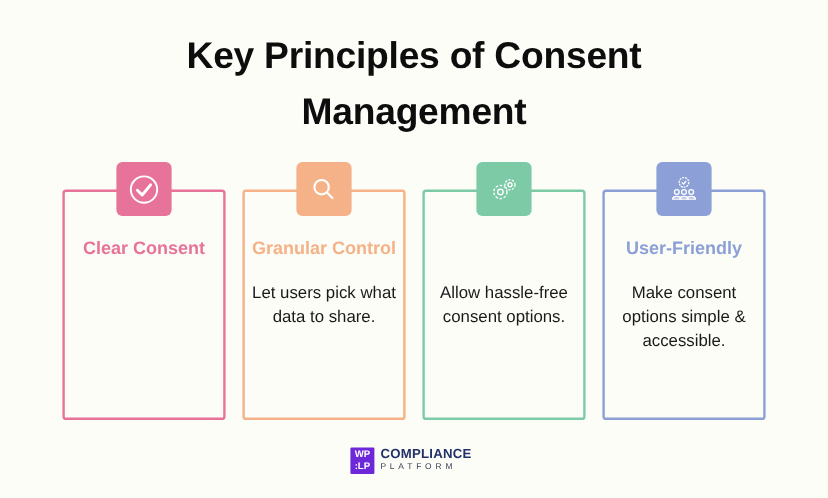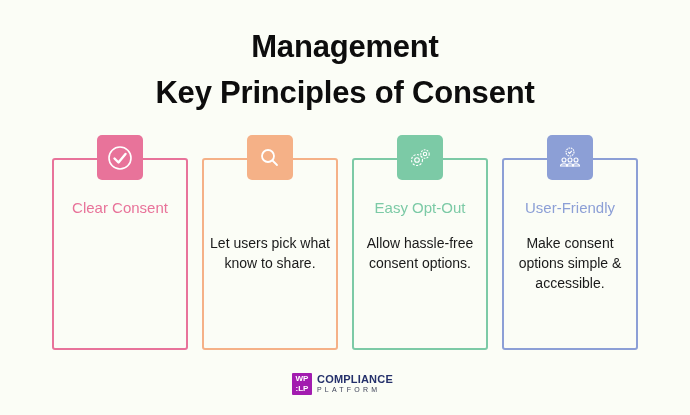--- a/index.html
+++ b/index.html
@@ -40,21 +40,21 @@
     display: flex;
     align-items: center;
     justify-content: center;
   }
   .icon-box svg { width: 28px; height: 28px; }
   .card-title {
     position: absolute;
     top: 39px;
     left: -6px; right: -6px;
     text-align: center;
-    font-weight: 400;
+    font-weight: 700;
     font-size: 15px;
     white-space: nowrap;
   }
   .card-desc {
     position: absolute;
     top: 73px;
     left: 0; right: 0;
     text-align: center;
     font-size: 14px;
     line-height: 20px;
@@ -63,67 +63,67 @@
   }
   .footer-logo {
     position: absolute;
     left: 292px; top: 373px;
     display: flex;
     align-items: center;
     gap: 5px;
   }
   .logo-mark {
     width: 20px; height: 22px;
-    background: #a21caf;
+    background: #6d28d9;
     color: #fff;
     font-weight: 700;
     font-size: 8px;
     line-height: 10px;
     display: flex; flex-direction: column;
     align-items: center; justify-content: center;
     border-radius: 1px;
   }
   .logo-text { display: flex; flex-direction: column; }
   .logo-main {
     font-weight: 700; font-size: 11px; color: #24306a; line-height: 12px; letter-spacing: 0.2px;
   }
   .logo-sub {
     font-size: 7px; color: #3a3f55; letter-spacing: 3.2px; line-height: 10px;
   }
 </style>
 </head>
 <body>
 
 <div class="title">
+  <span>Key Principles of Consent</span>
   <span>Management</span>
-  <span>Key Principles of Consent</span>
 </div>
 
 <div class="card" style="left:52px; border-color:#e8739a;">
   <div class="card-title" style="color:#e8739a;">Clear Consent</div>
 </div>
 <div class="icon-box" style="left:97px; background:#e8739a;">
   <svg viewBox="0 0 28 28" fill="none" stroke="#fff" stroke-width="1.6">
     <circle cx="14" cy="14" r="11"></circle>
     <path d="M8.5 14.5 L12.5 18.5 L19.5 10" stroke-width="2.4" stroke-linecap="round" stroke-linejoin="round"></path>
   </svg>
 </div>
 
 <div class="card" style="left:202px; border-color:#f5b187;">
-  <div class="card-desc">Let users pick what know to share.</div>
+  <div class="card-title" style="color:#f5b187;">Granular Control</div>
+  <div class="card-desc">Let users pick what data to share.</div>
 </div>
 <div class="icon-box" style="left:247px; background:#f5b187;">
   <svg viewBox="0 0 28 28" fill="none" stroke="#fff" stroke-width="1.8" stroke-linecap="round">
     <circle cx="12" cy="12" r="6"></circle>
     <path d="M16.5 16.5 L21 21"></path>
   </svg>
 </div>
 
 <div class="card" style="left:352px; border-color:#7ccaa6;">
-  <div class="card-title" style="color:#7ccaa6;">Easy Opt-Out</div>
   <div class="card-desc">Allow hassle-free consent options.</div>
 </div>
 <div class="icon-box" style="left:397px; background:#7ccaa6;">
   <svg viewBox="0 0 28 28" fill="none" stroke="#fff" stroke-width="1.1">
     <circle cx="11" cy="16" r="5.5" stroke-dasharray="2.2 1.4"></circle>
     <circle cx="11" cy="16" r="2.3"></circle>
     <circle cx="19" cy="10" r="4.2" stroke-dasharray="1.8 1.2"></circle>
     <circle cx="19" cy="10" r="1.7"></circle>
   </svg>
 </div>

